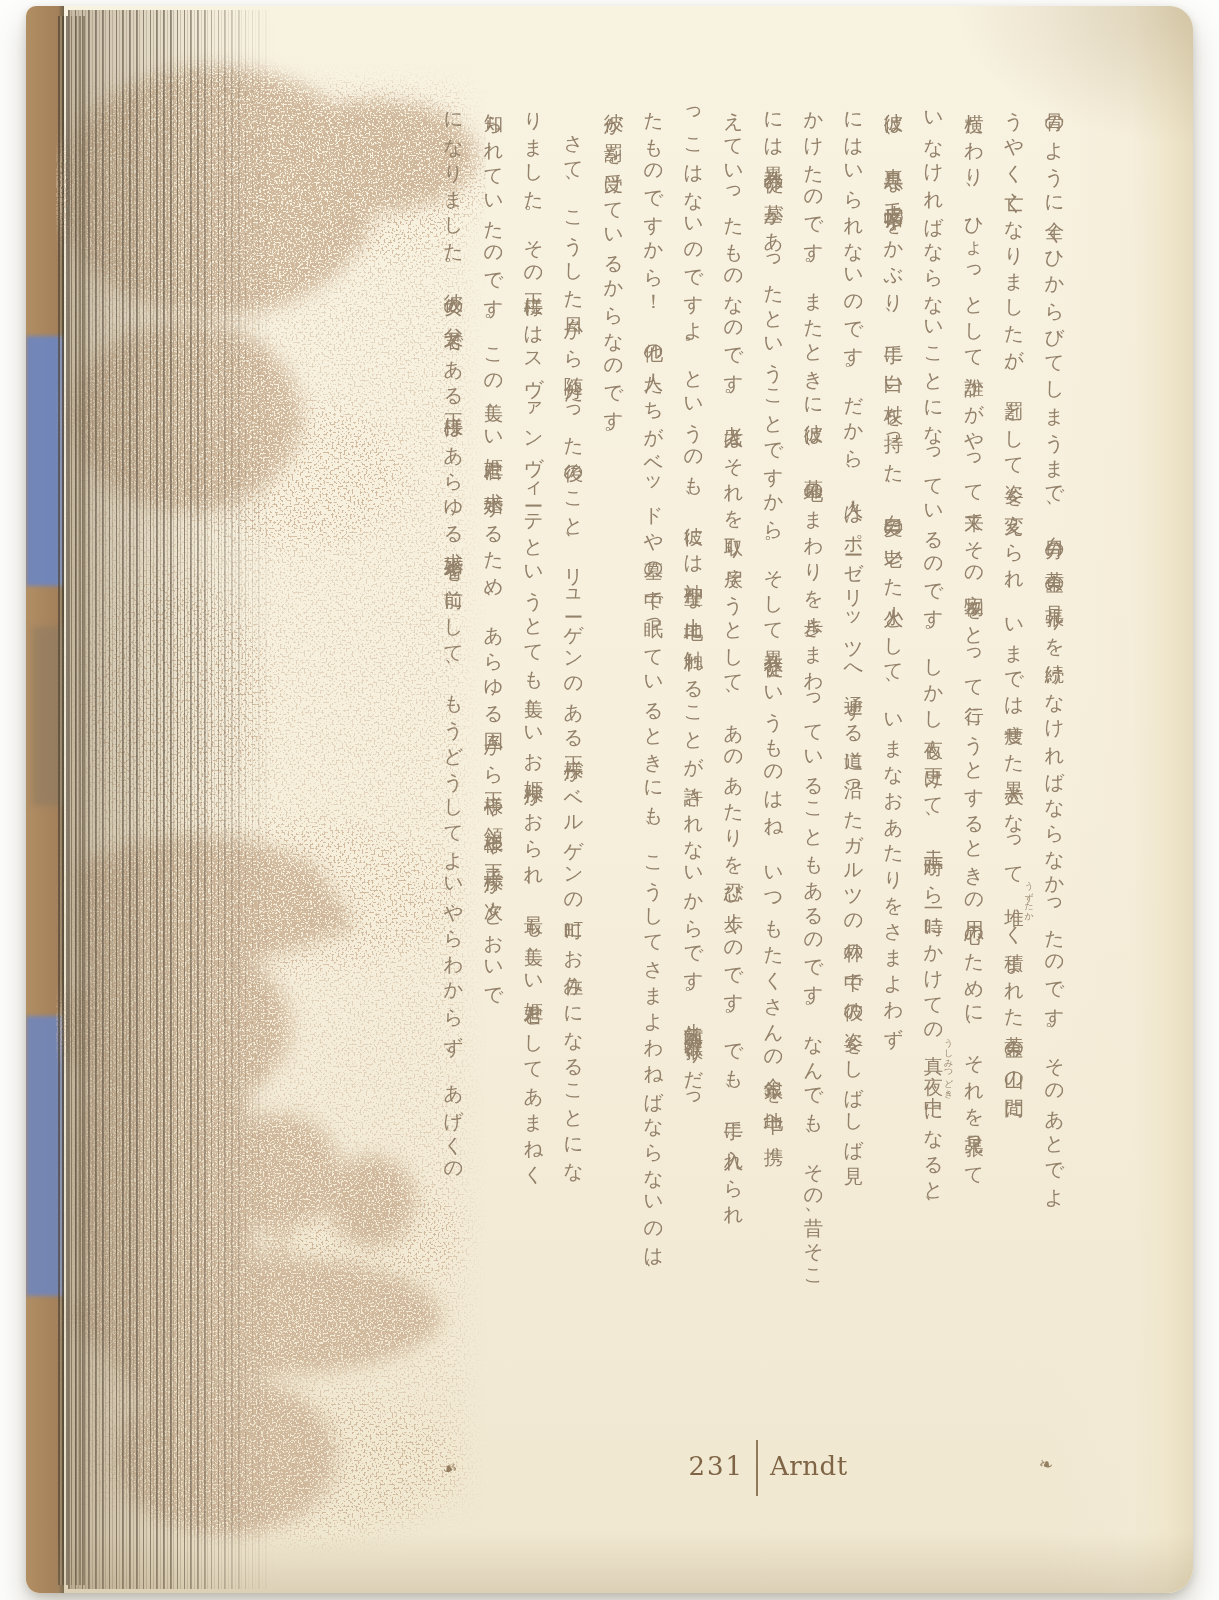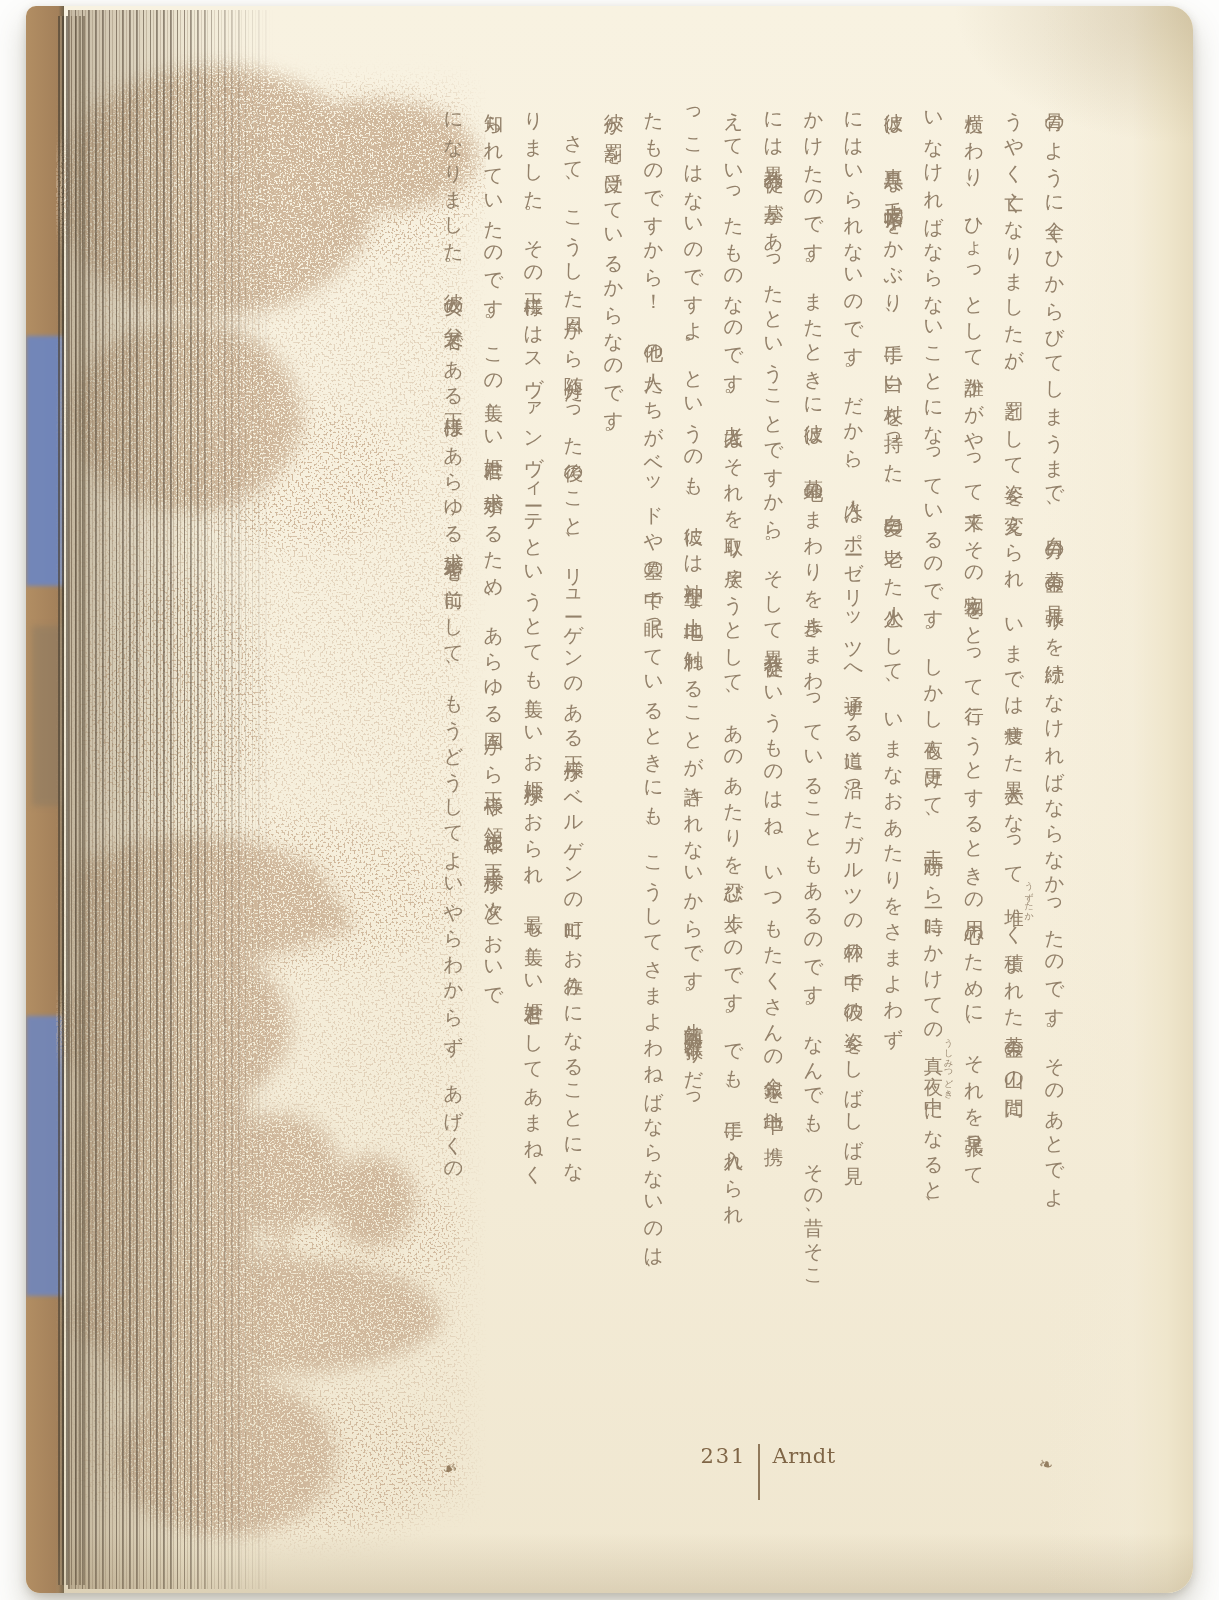--- a/index.html
+++ b/index.html
@@ -40,22 +40,22 @@
   
   .textblock{position:absolute;left:404px;top:92px;width:644px;height:1192px;
      writing-mode:vertical-rl;-webkit-writing-mode:vertical-rl;
      font-size:19.5px;line-height:40px;letter-spacing:3.9px;
      color:var(--ink);text-align:start;}
   .col{display:block;}
   .textblock ruby{ruby-position:over;}
   .textblock rt{font-size:9px;letter-spacing:0;color:var(--ink);opacity:.9;}
   
   .footer{position:absolute;left:592px;top:1438px;width:300px;height:44px;
-     display:flex;align-items:flex-start;justify-content:center;gap:12px;
-     color:var(--footer_ink);font-size:21px;}
+     display:flex;align-items:center;justify-content:center;gap:12px;
+     color:var(--footer_ink);font-size:26px;}
   .footer .num{letter-spacing:2px;}
   .footer .rule{width:2px;height:56px;background:var(--footer_ink);opacity:.85;margin-bottom:-3px;}
   .footer .author{letter-spacing:.5px;}
   .orn{position:absolute;font-size:17px;color:var(--footer_ink);opacity:.8;}
   .orn-left{left:416px;top:1452px;transform:rotate(-12deg);}
   .orn-right{left:1013px;top:1448px;transform:rotate(10deg);}
 </style>
 </head>
 <body>
 

